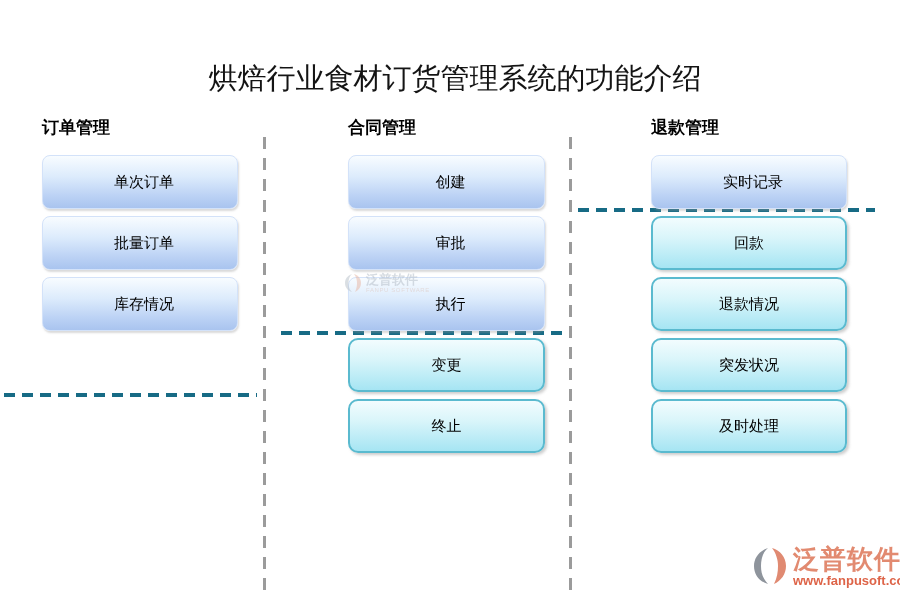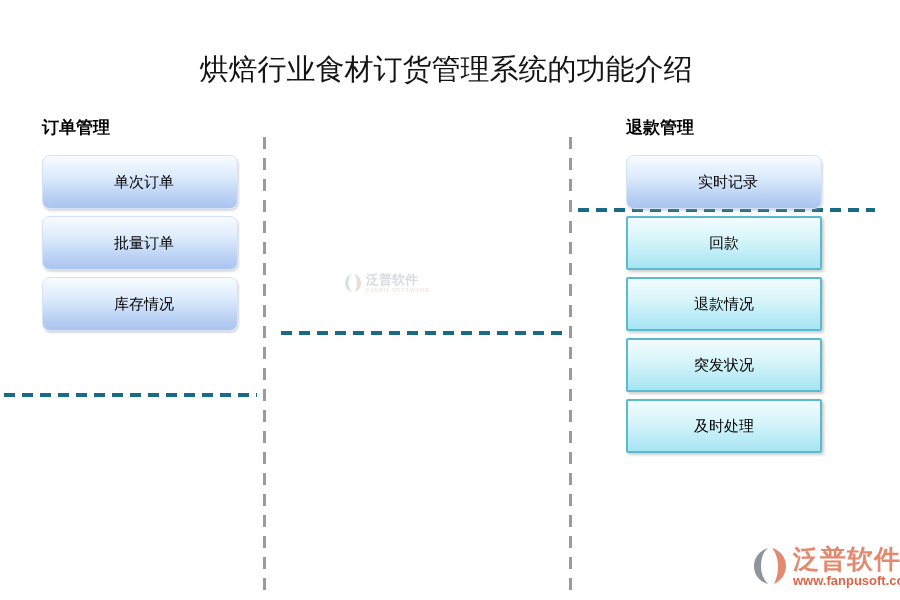--- a/index.html
+++ b/index.html
@@ -2,21 +2,21 @@
 <html><head>
 <meta charset="utf-8">
 <style>
   html,body { margin:0; padding:0; background:#ffffff; }
   * { box-sizing:border-box; }
   .canvas {
     position:relative; width:900px; height:600px; background:#ffffff;
     overflow:hidden; font-family:"Liberation Serif", serif;
   }
   .title {
-    position:absolute; top:42px; left:0; width:876px; margin:8px;
+    position:absolute; top:42px; left:0; width:876px; margin:17px;
     text-align:center; font-size:29px; font-weight:400; color:#141414;
   }
   .vdivider {
     position:absolute; top:137px; height:461px; width:3px;
     background:repeating-linear-gradient(180deg,#9b9b9b 0,#9b9b9b 12px,transparent 12px,transparent 21px);
   }
   .threshold {
     position:absolute; height:4px;
     background:repeating-linear-gradient(90deg,#176b85 0,#176b85 11px,transparent 11px,transparent 18px);
   }
@@ -29,21 +29,21 @@
     height:54px; margin-bottom:7px; display:flex; align-items:center; justify-content:center;
     font-size:15px; color:#000; text-align:center;
   }
   .node.blue {
     border-radius:8px; border:1px solid #d3e2f9;
     background:linear-gradient(180deg,#f8fcff 0%,#dcebfc 40%,#bdd3f5 75%,#a9c4ef 100%);
     box-shadow:1px 2px 2px rgba(150,150,150,0.35);
     padding-left:8px;
   }
   .node.cyan {
-    border-radius:2px; border:2px solid #5abacf;
+    border-radius:10px; border:2px solid #5abacf;
     background:linear-gradient(180deg,#f2fcfe 0%,#d9f5fa 40%,#a6e5f3 100%);
     box-shadow:2px 2px 3px rgba(130,130,130,0.4);
   }
   .watermark {
     position:absolute; left:344px; top:273px; display:flex; gap:3px; align-items:flex-start;
     opacity:0.6; font-family:"Liberation Sans", sans-serif;
   }
   .watermark .brand { font-size:13px; line-height:14px; font-weight:bold; color:#bcc5cf; }
   .watermark .sub { font-size:6px; letter-spacing:0.6px; color:#dcc9c3; }
   .footer-logo {
@@ -67,22 +67,30 @@
   <div class="threshold" style="top:331px; left:281px; width:286px;"></div>
   <div class="threshold" style="top:208px; left:578px; width:297px;"></div>
 
   <section class="col" style="left:42px; width:196px;">
     <h2 class="col-header">订单管理</h2>
     <div class="node blue">单次订单</div>
     <div class="node blue">批量订单</div>
     <div class="node blue">库存情况</div>
   </section>
 
+  <section class="col" style="left:348px; width:197px;">
+    <h2 class="col-header">合同管理</h2>
+    <div class="node blue">创建</div>
+    <div class="node blue">审批</div>
+    <div class="node blue">执行</div>
+    <div class="node cyan">变更</div>
+    <div class="node cyan">终止</div>
+  </section>
 
-  <section class="col" style="left:626px; width:196px;">
+  <section class="col" style="left:651px; width:196px;">
     <h2 class="col-header">退款管理</h2>
     <div class="node blue">实时记录</div>
     <div class="node cyan">回款</div>
     <div class="node cyan">退款情况</div>
     <div class="node cyan">突发状况</div>
     <div class="node cyan">及时处理</div>
   </section>
 
   <div class="watermark">
     <span>

